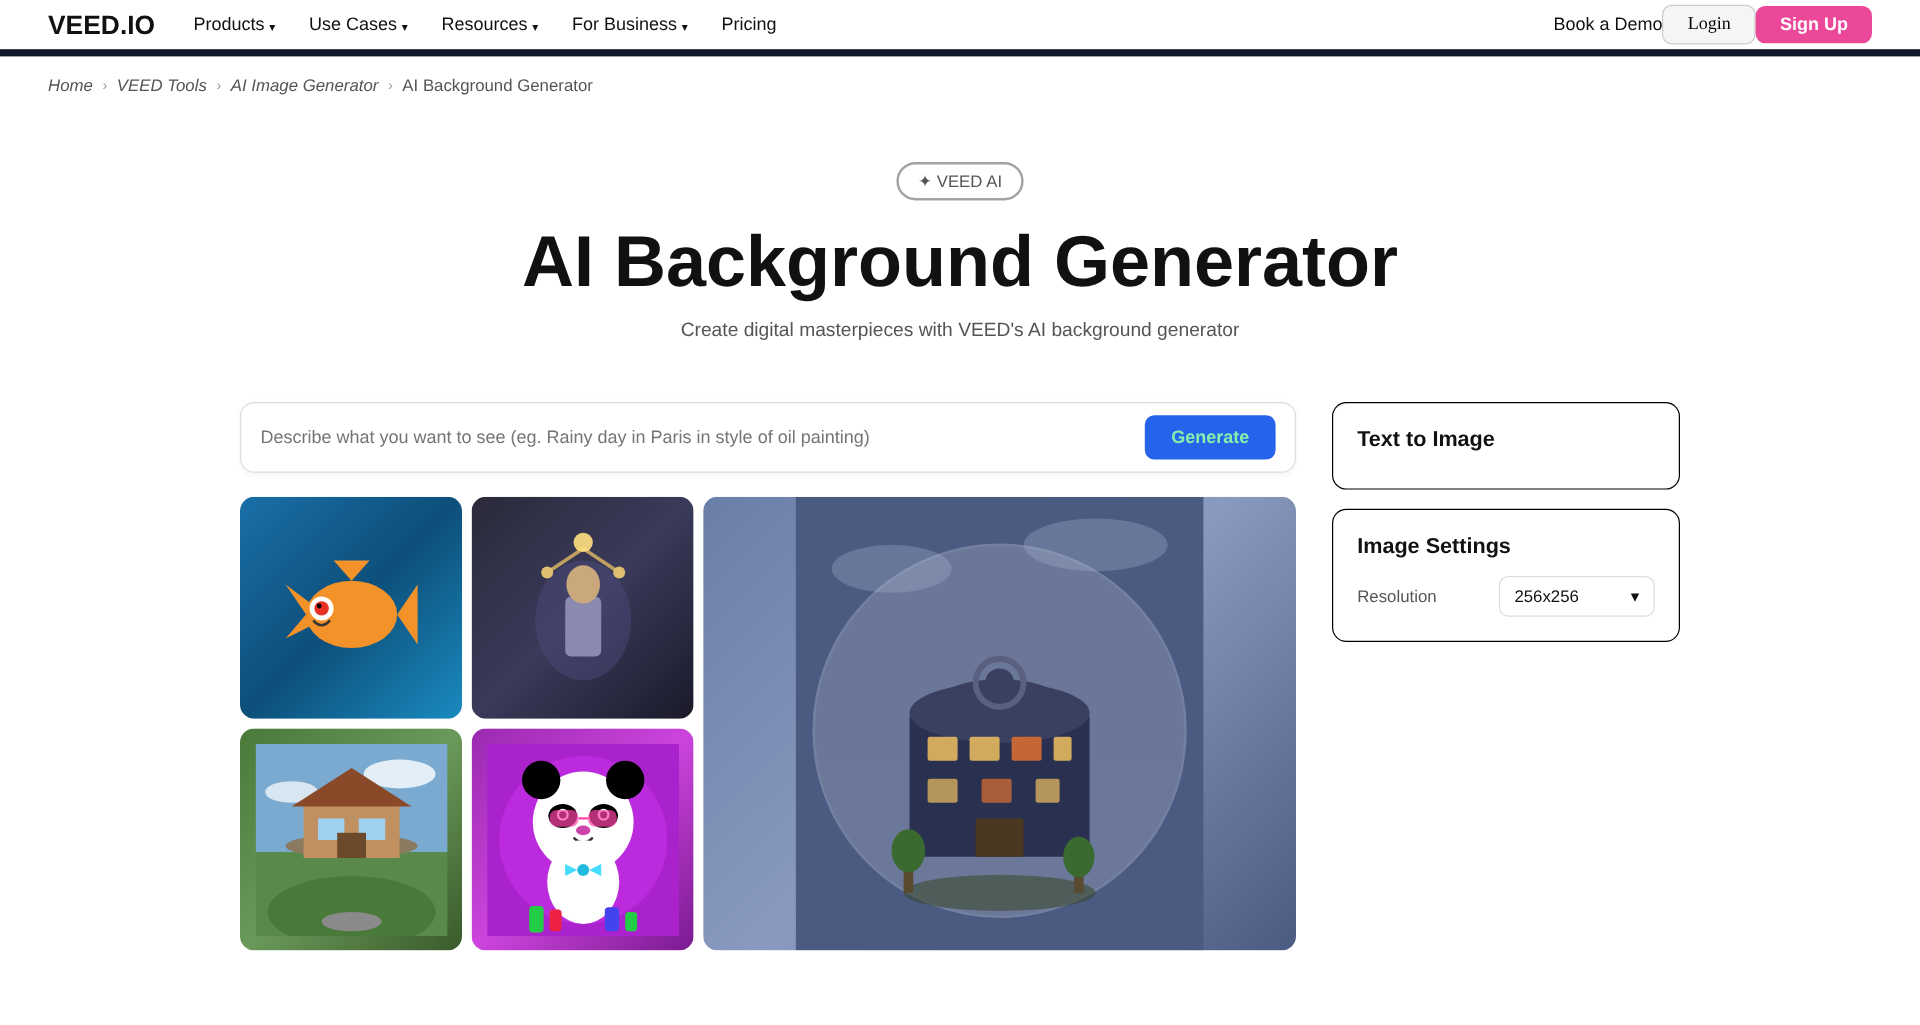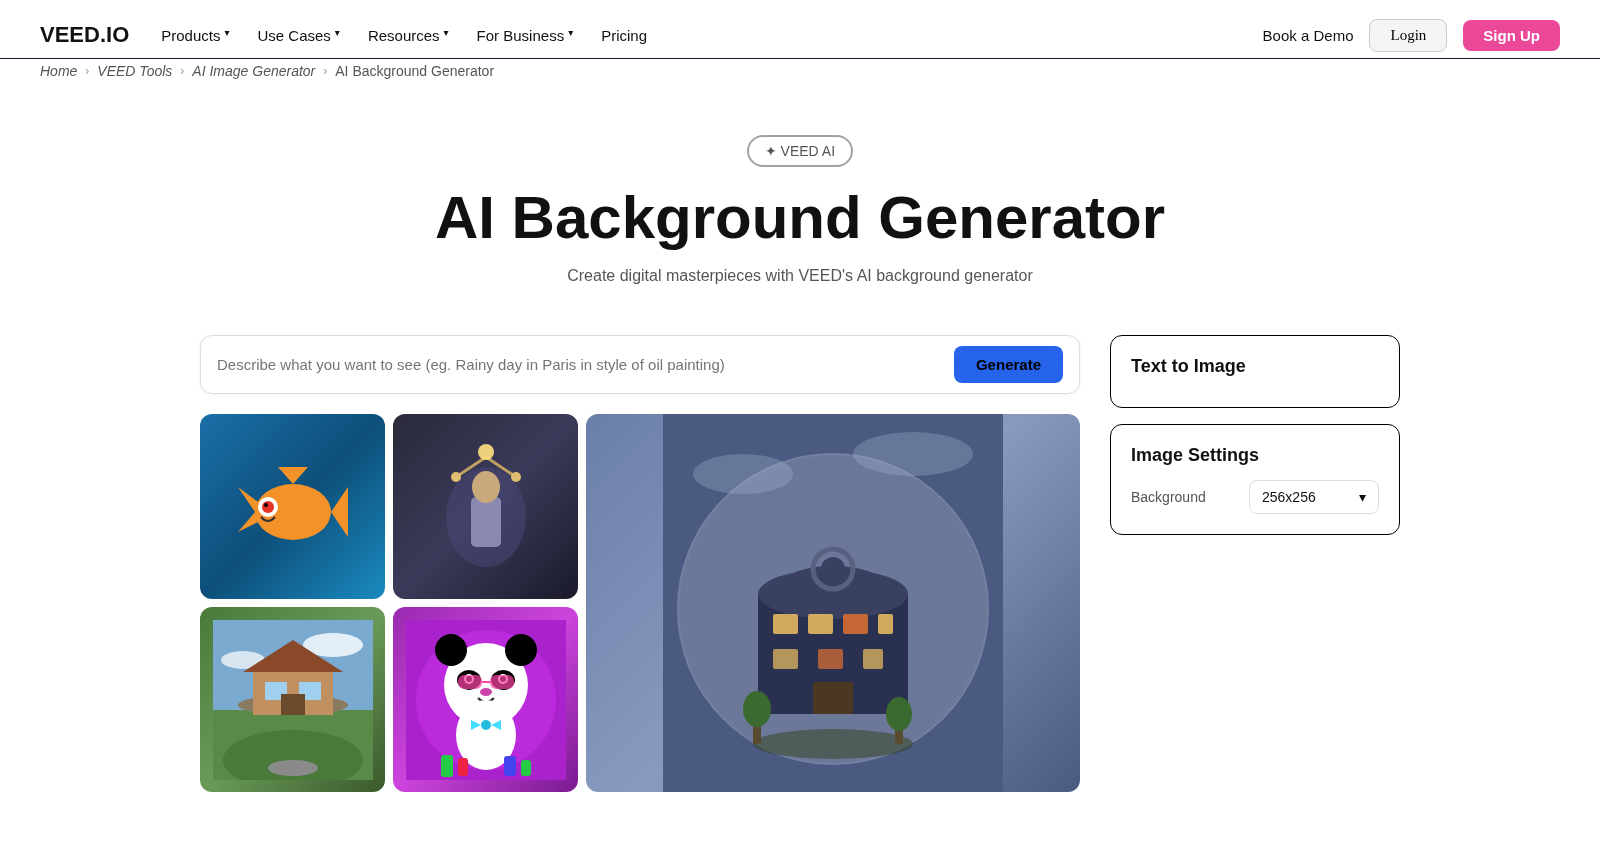--- a/index.html
+++ b/index.html
@@ -1,32 +1,32 @@
 <!DOCTYPE html>
 <html><head>
   <meta charset="utf-8">
   <style>
     * { box-sizing: border-box; margin: 0; padding: 0; }
     body { font-family: -apple-system, BlinkMacSystemFont, 'Segoe UI', sans-serif; background: #fff; color: #111; }
 
     
     nav {
       display: flex; align-items: center; justify-content: space-between;
-      padding: 0 40px; height: 47px; border-bottom: 1px solid #0f172a;
-      position: sticky; top: 12px; background: #fff; z-index: 100;
+      padding: 0 40px; height: 47px; border-bottom: 6px solid #0f172a;
+      position: sticky; top: 0; background: #fff; z-index: 100;
     }
     .nav-left { display: flex; align-items: center; gap: 32px; }
     .logo { font-size: 22px; font-weight: 900; color: #111; text-decoration: none; }
     .nav-links { display: flex; align-items: center; gap: 28px; }
     .nav-link {
-      font-size: 15px; color: #111; cursor: pointer; display: flex; align-items: flex-start; gap: 4px;
+      font-size: 15px; color: #111; cursor: pointer; display: flex; align-items: flex-end; gap: 4px;
       background: none; border: none; font-family: inherit;
     }
     .chevron { font-size: 10px; }
-    .nav-right { display: flex; align-items: center; gap: 16px; }
+    .nav-right { display: flex; align-items: center; gap: 0; }
     .btn-book-demo { font-size: 15px; color: #111; background: none; border: none; cursor: pointer; font-family: inherit; }
     .btn-login {
       font-size: 15px; padding: 7px 20px; border: 1px solid #ccc; border-radius: 8px;
       background: #f5f5f5; cursor: pointer; font-family: Liberation Serif, serif;
     }
     .btn-signup {
       font-size: 15px; padding: 7px 20px; border: none; border-radius: 8px;
       background: #ec4899; color: #fff; cursor: pointer; font-family: inherit; font-weight: 600;
     }
 
@@ -62,21 +62,21 @@
       display: flex; align-items: center;
       border: 1px solid #ddd; border-radius: 12px;
       padding: 10px 16px; gap: 23px; margin-bottom: 20px;
       background: #fff; box-shadow: 0 1px 4px rgba(0,0,0,0.05);
     }
     .prompt-input {
       flex: 1; border: none; outline: none; font-size: 15px; color: #555;
       font-family: inherit; background: transparent;
     }
     .btn-generate {
-      background: #2563eb; color: #000000; border: none; border-radius: 8px;
+      background: #2563eb; color: #86efac; border: none; border-radius: 8px;
       padding: 10px 22px; font-size: 15px; font-weight: 600; cursor: pointer;
       font-family: inherit; white-space: nowrap; margin-left: 29px;
     }
 
     
     .image-grid {
       display: grid;
       grid-template-columns: 185px 185px 1fr;
       grid-template-rows: 185px 185px;
       gap: 8px;
@@ -362,21 +362,21 @@
 
   <div class="right-panel">
 
     <div class="panel-card">
       <h3>Text to Image</h3>
     </div>
 
     <div class="panel-card">
       <h3>Image Settings</h3>
       <div class="settings-row">
-        <span class="settings-label">Background</span>
+        <span class="settings-label">Resolution</span>
         <div class="resolution-select">
           <span>256x256</span>
           <span>▾</span>
         </div>
       </div>
     </div>
 
   </div>
 </div>
 

